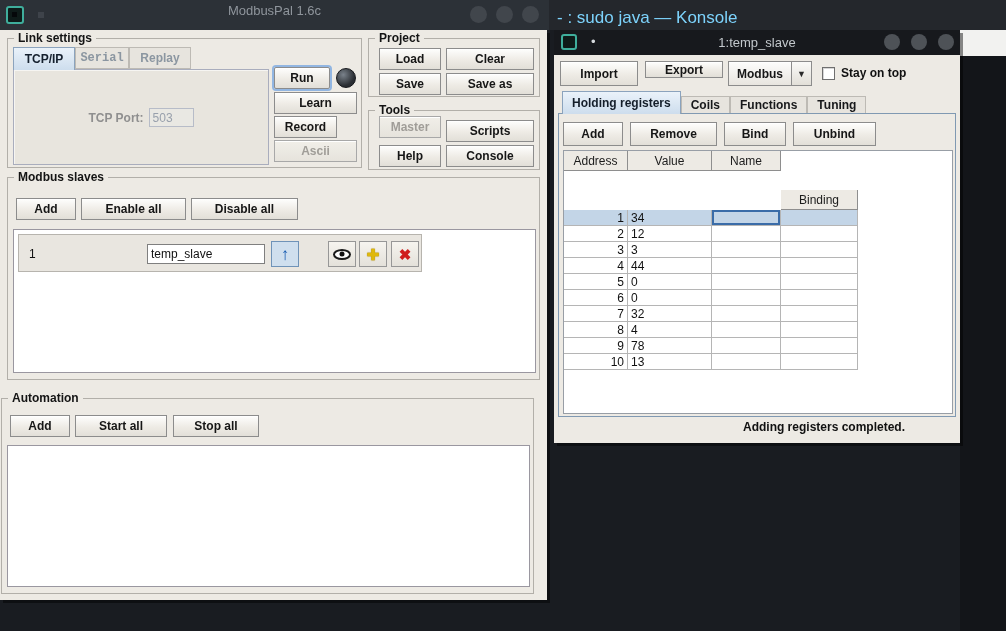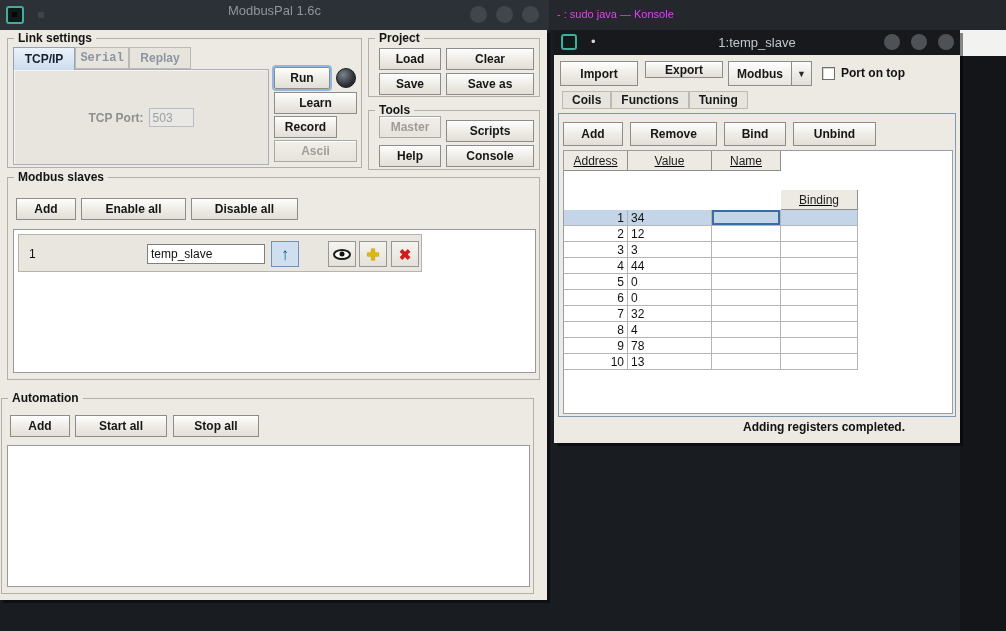--- a/index.html
+++ b/index.html
@@ -6,21 +6,21 @@
   html,body { width:1006px; height:631px; overflow:hidden; }
   body { font-family:"Liberation Sans",sans-serif; background:#191c21; position:relative; }
 
   
   .topbar-main { position:absolute; left:0; top:0; width:549px; height:30px; background:#2c3137; }
   .topbar-konsole { position:absolute; left:549px; top:0; width:457px; height:30px; background:#24272c; }
   .app-icon { position:absolute; left:6px; top:6px; width:18px; height:18px; border:2px solid var(--accent-teal,#3fae9c); border-radius:3px; background:#0e1b19; }
   .app-icon::after { content:""; position:absolute; left:4px; top:4px; width:5px; height:5px; background:#05080a; }
   .titlebar-dot { position:absolute; left:38px; top:12px; width:6px; height:6px; background:#3e434a; }
   .topbar-title { position:absolute; left:0; top:3px; width:549px; text-align:center; font-size:13px; color:#8f959c; }
-  .konsole-title { position:absolute; left:8px; top:8px; font-size:11px; color:#d946ef;text-align:right; }
+  .konsole-title { position:absolute; left:8px; top:8px; font-size:17px; color:#7dd3fc;text-align:right; }
   .circle { position:absolute; border-radius:50%; }
   .c-main { width:17px; height:17px; top:6px; background:#41464c; }
   .c-slave { width:16px; height:16px; top:4px; background:#4e5257; }
   .konsole-white { position:absolute; left:960px; top:30px; width:46px; height:26px; background:#f2f2f0; }
   .konsole-dark { position:absolute; left:960px; top:56px; width:46px; height:575px; background:#131519; }
 
   
   .main-window { position:absolute; left:0; top:30px; width:547px; height:570px; background:#edeae4; box-shadow:3px 3px 0 rgba(0,0,0,.45); }
   .slave-window { position:absolute; left:554px; top:30px; width:406px; height:413px; box-shadow:3px 3px 0 rgba(0,0,0,.45); }
   .slave-titlebar { position:absolute; left:0; top:0; width:406px; height:25px; background:#17191d; }
@@ -75,21 +75,21 @@
   .checkbox { position:absolute; left:268px; top:12px; width:13px; height:13px; background:#fff; border:1px solid #6f6f6f; box-shadow:inset 1px 1px 0 #d5d5d5; }
   .checkbox-label { position:absolute; left:287px; top:11px; font-size:12px; font-weight:bold; color:#111; }
 
   .tabs-row { position:absolute; left:8px; top:36px; display:flex; align-items:flex-end; }
   .stab { height:18px; padding:0 9px; display:flex; align-items:center; font-size:12px; font-weight:bold;
           color:#17181a; background:#e7e4de; border:1px solid #bdbab4; }
   .stab.selected { height:23px; background:linear-gradient(180deg,#eaf2fa,var(--tab-selected-bg,#cddded)); border-color:#8ba3bd; border-bottom:none; color:#141e2a; z-index:2; }
 
   .reg-panel { position:absolute; left:4px; top:58px; width:398px; height:304px; border:1px solid #8099b2; background:#edeae4; }
   .table-pane { position:absolute; left:4px; top:36px; width:390px; height:264px; background:#fff; border:1px solid #989ea6; }
-  .tbl-header { display:flex;text-decoration:underline; }
+  .tbl-header { display:flex; }
   .th { height:20px; background:#edeae4; border-right:1px solid #8e8e8e; border-bottom:1px solid #8e8e8e;
         display:flex; align-items:center; justify-content:center; font-size:12px; color:#1c1c1c; }
   .tbl-row { display:flex; height:16px; }
   .tbl-cell { height:16px; border-right:1px solid #b5b5b5; border-bottom:1px solid #b5b5b5;
               font-size:12px; color:#111; display:flex; align-items:center; overflow:hidden; }
   .tbl-row.sel .tbl-cell { background:var(--selection-bg,#c3d5e7); }
   .tbl-cell.editing { background:#cfe0f0; box-shadow:inset 0 0 0 2px #3a6ca8; }
   .w-address { width:64px; } .w-value { width:84px; } .w-name { width:69px; } .w-binding { width:77px;margin-top:39px; }
   .col-address { width:64px; justify-content:flex-end; padding-right:3px; }
   .col-value { width:84px; padding-left:3px; }
@@ -196,23 +196,24 @@
     </div>
     <div class="slave-content">
 
       <div class="btn" style="left:6px;top:6px;width:78px;height:25px;">Import</div>
       <div class="btn" style="left:91px;top:6px;width:78px;height:17px;">Export</div>
       <div class="combo">
         <span class="combo-label">Modbus</span>
         <span class="combo-arrow-btn">▼</span>
       </div>
       <span class="checkbox"></span>
-      <span class="checkbox-label">Port on top</span>
+      <span class="checkbox-label">Stay on top</span>
 
       <div class="tabs-row">
+        <div class="stab selected">Holding registers</div>
         <div class="stab">Coils</div>
         <div class="stab">Functions</div>
         <div class="stab">Tuning</div>
       </div>
 
       <div class="reg-panel">
         <div class="btn" style="left:4px;top:8px;width:60px;height:24px;">Add</div>
         <div class="btn" style="left:71px;top:8px;width:87px;height:24px;">Remove</div>
         <div class="btn" style="left:165px;top:8px;width:62px;height:24px;">Bind</div>
         <div class="btn" style="left:234px;top:8px;width:83px;height:24px;">Unbind</div>

